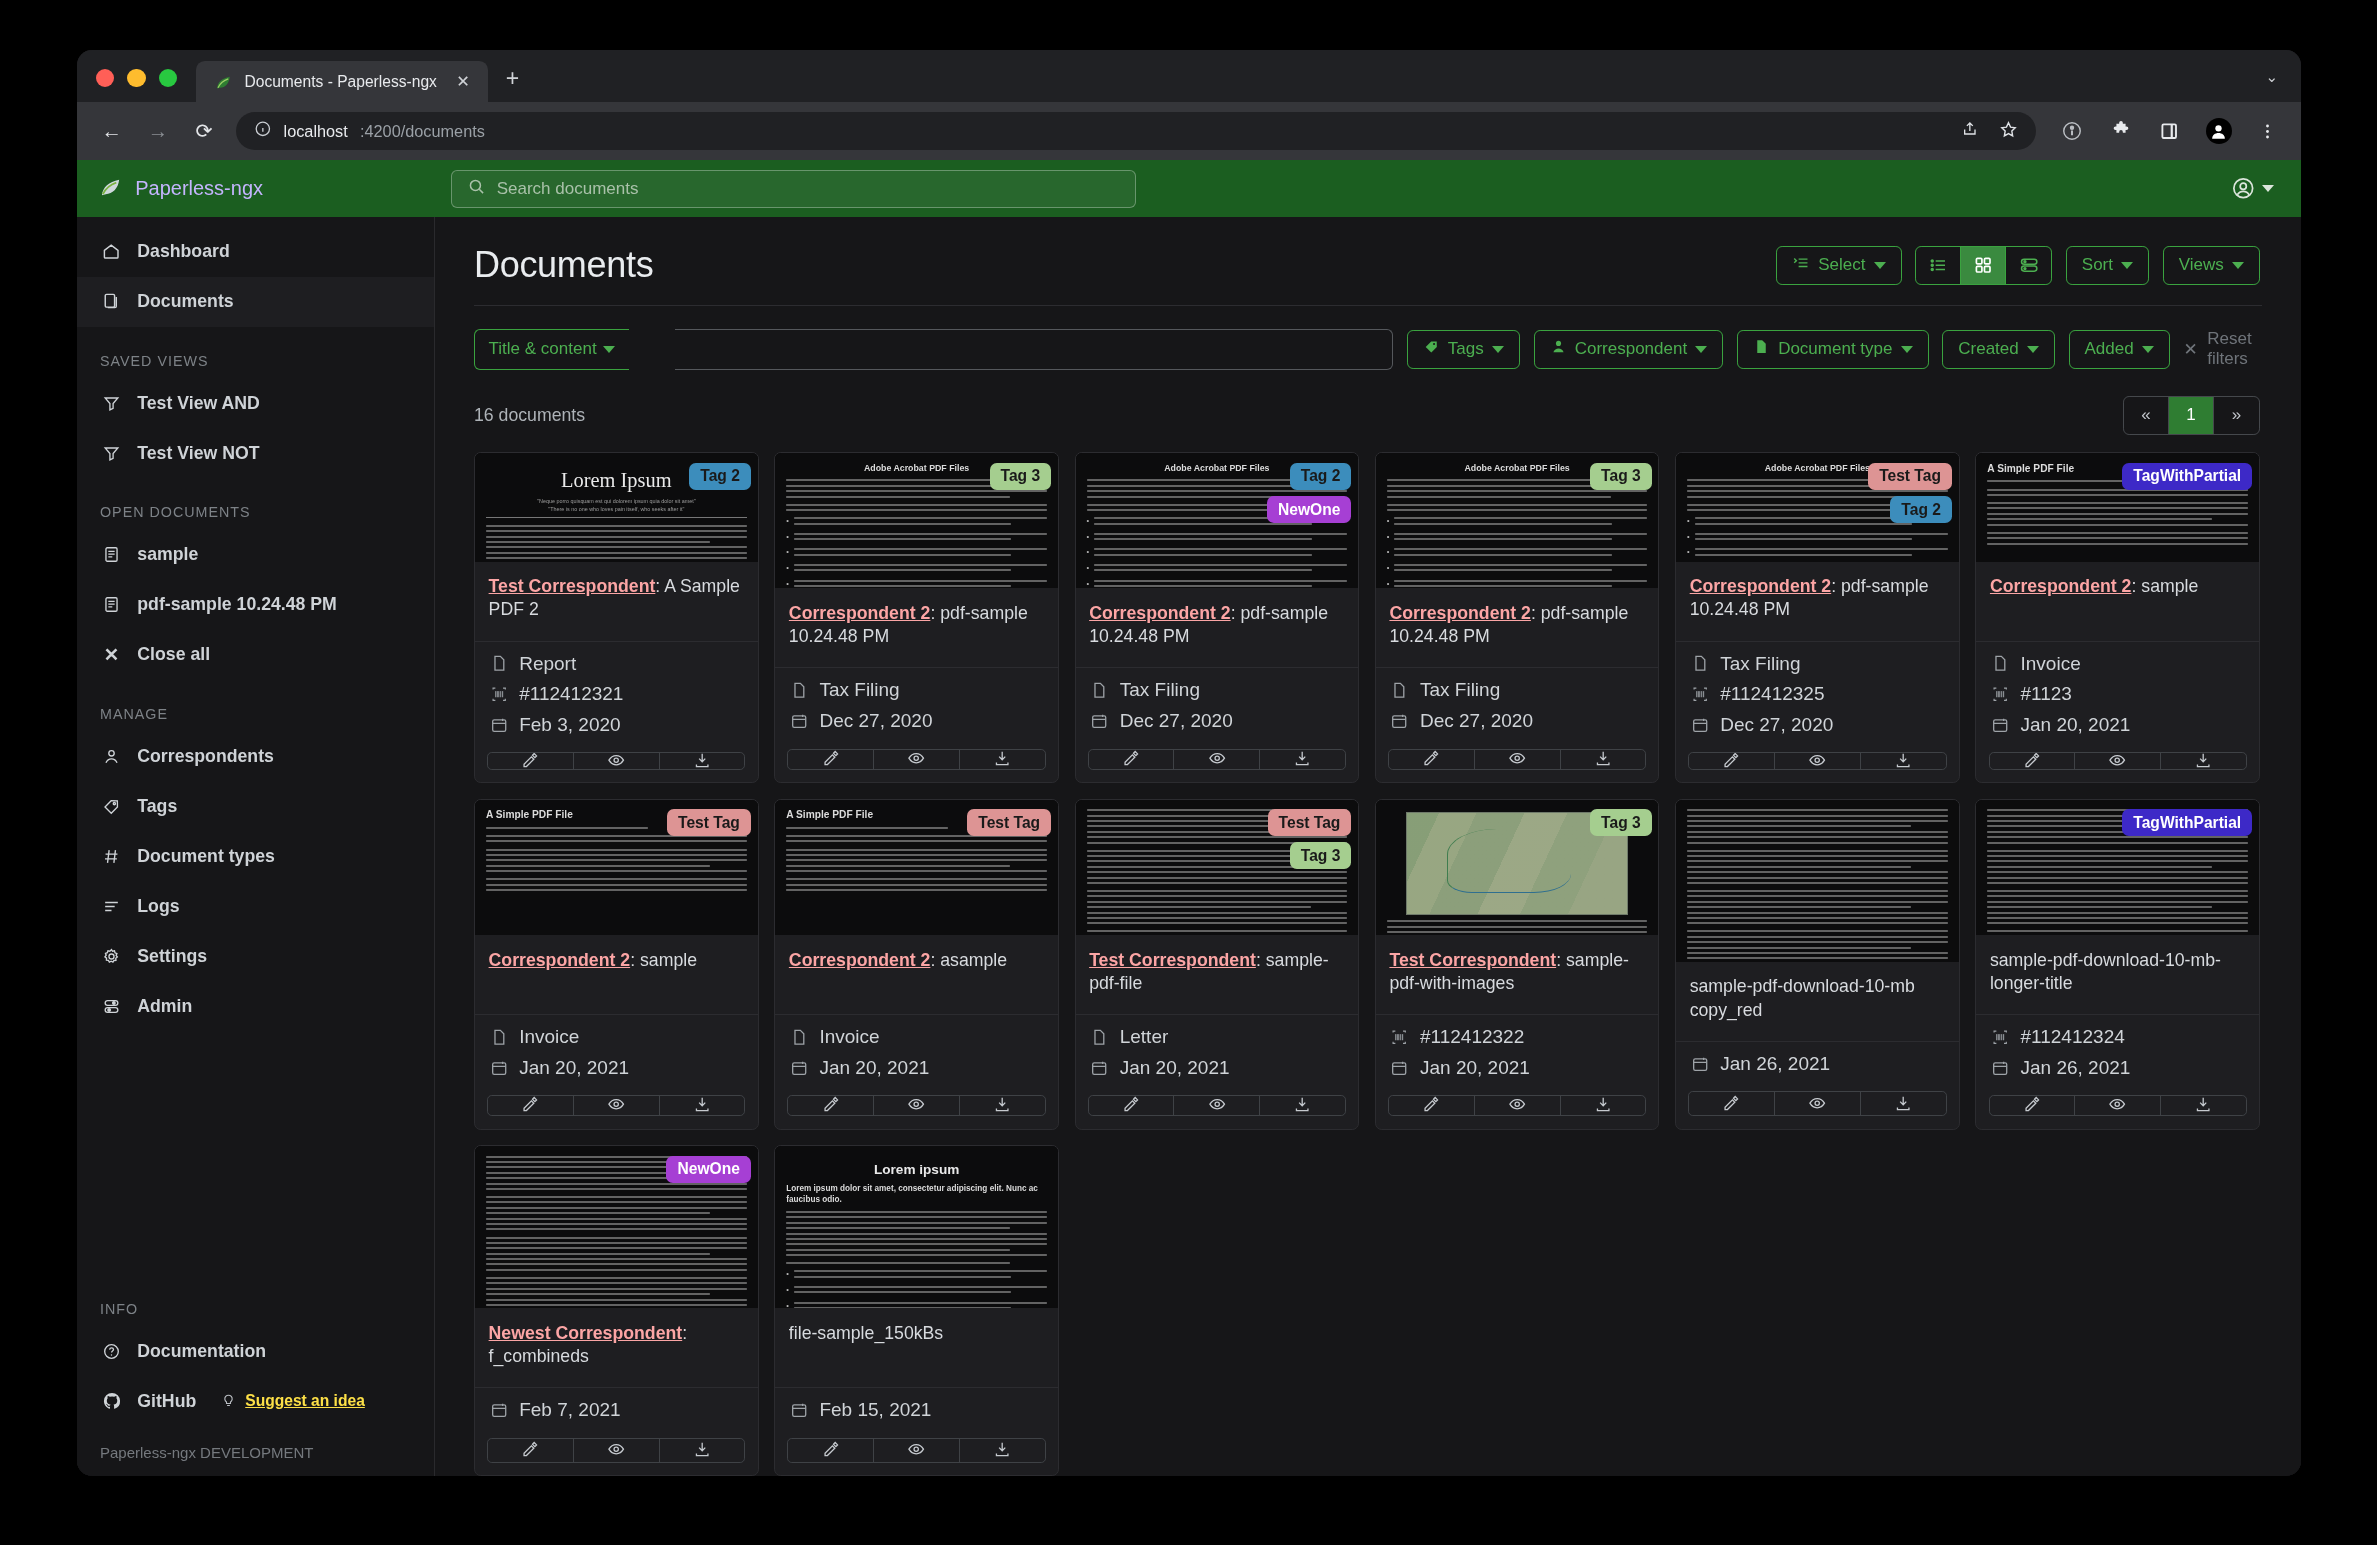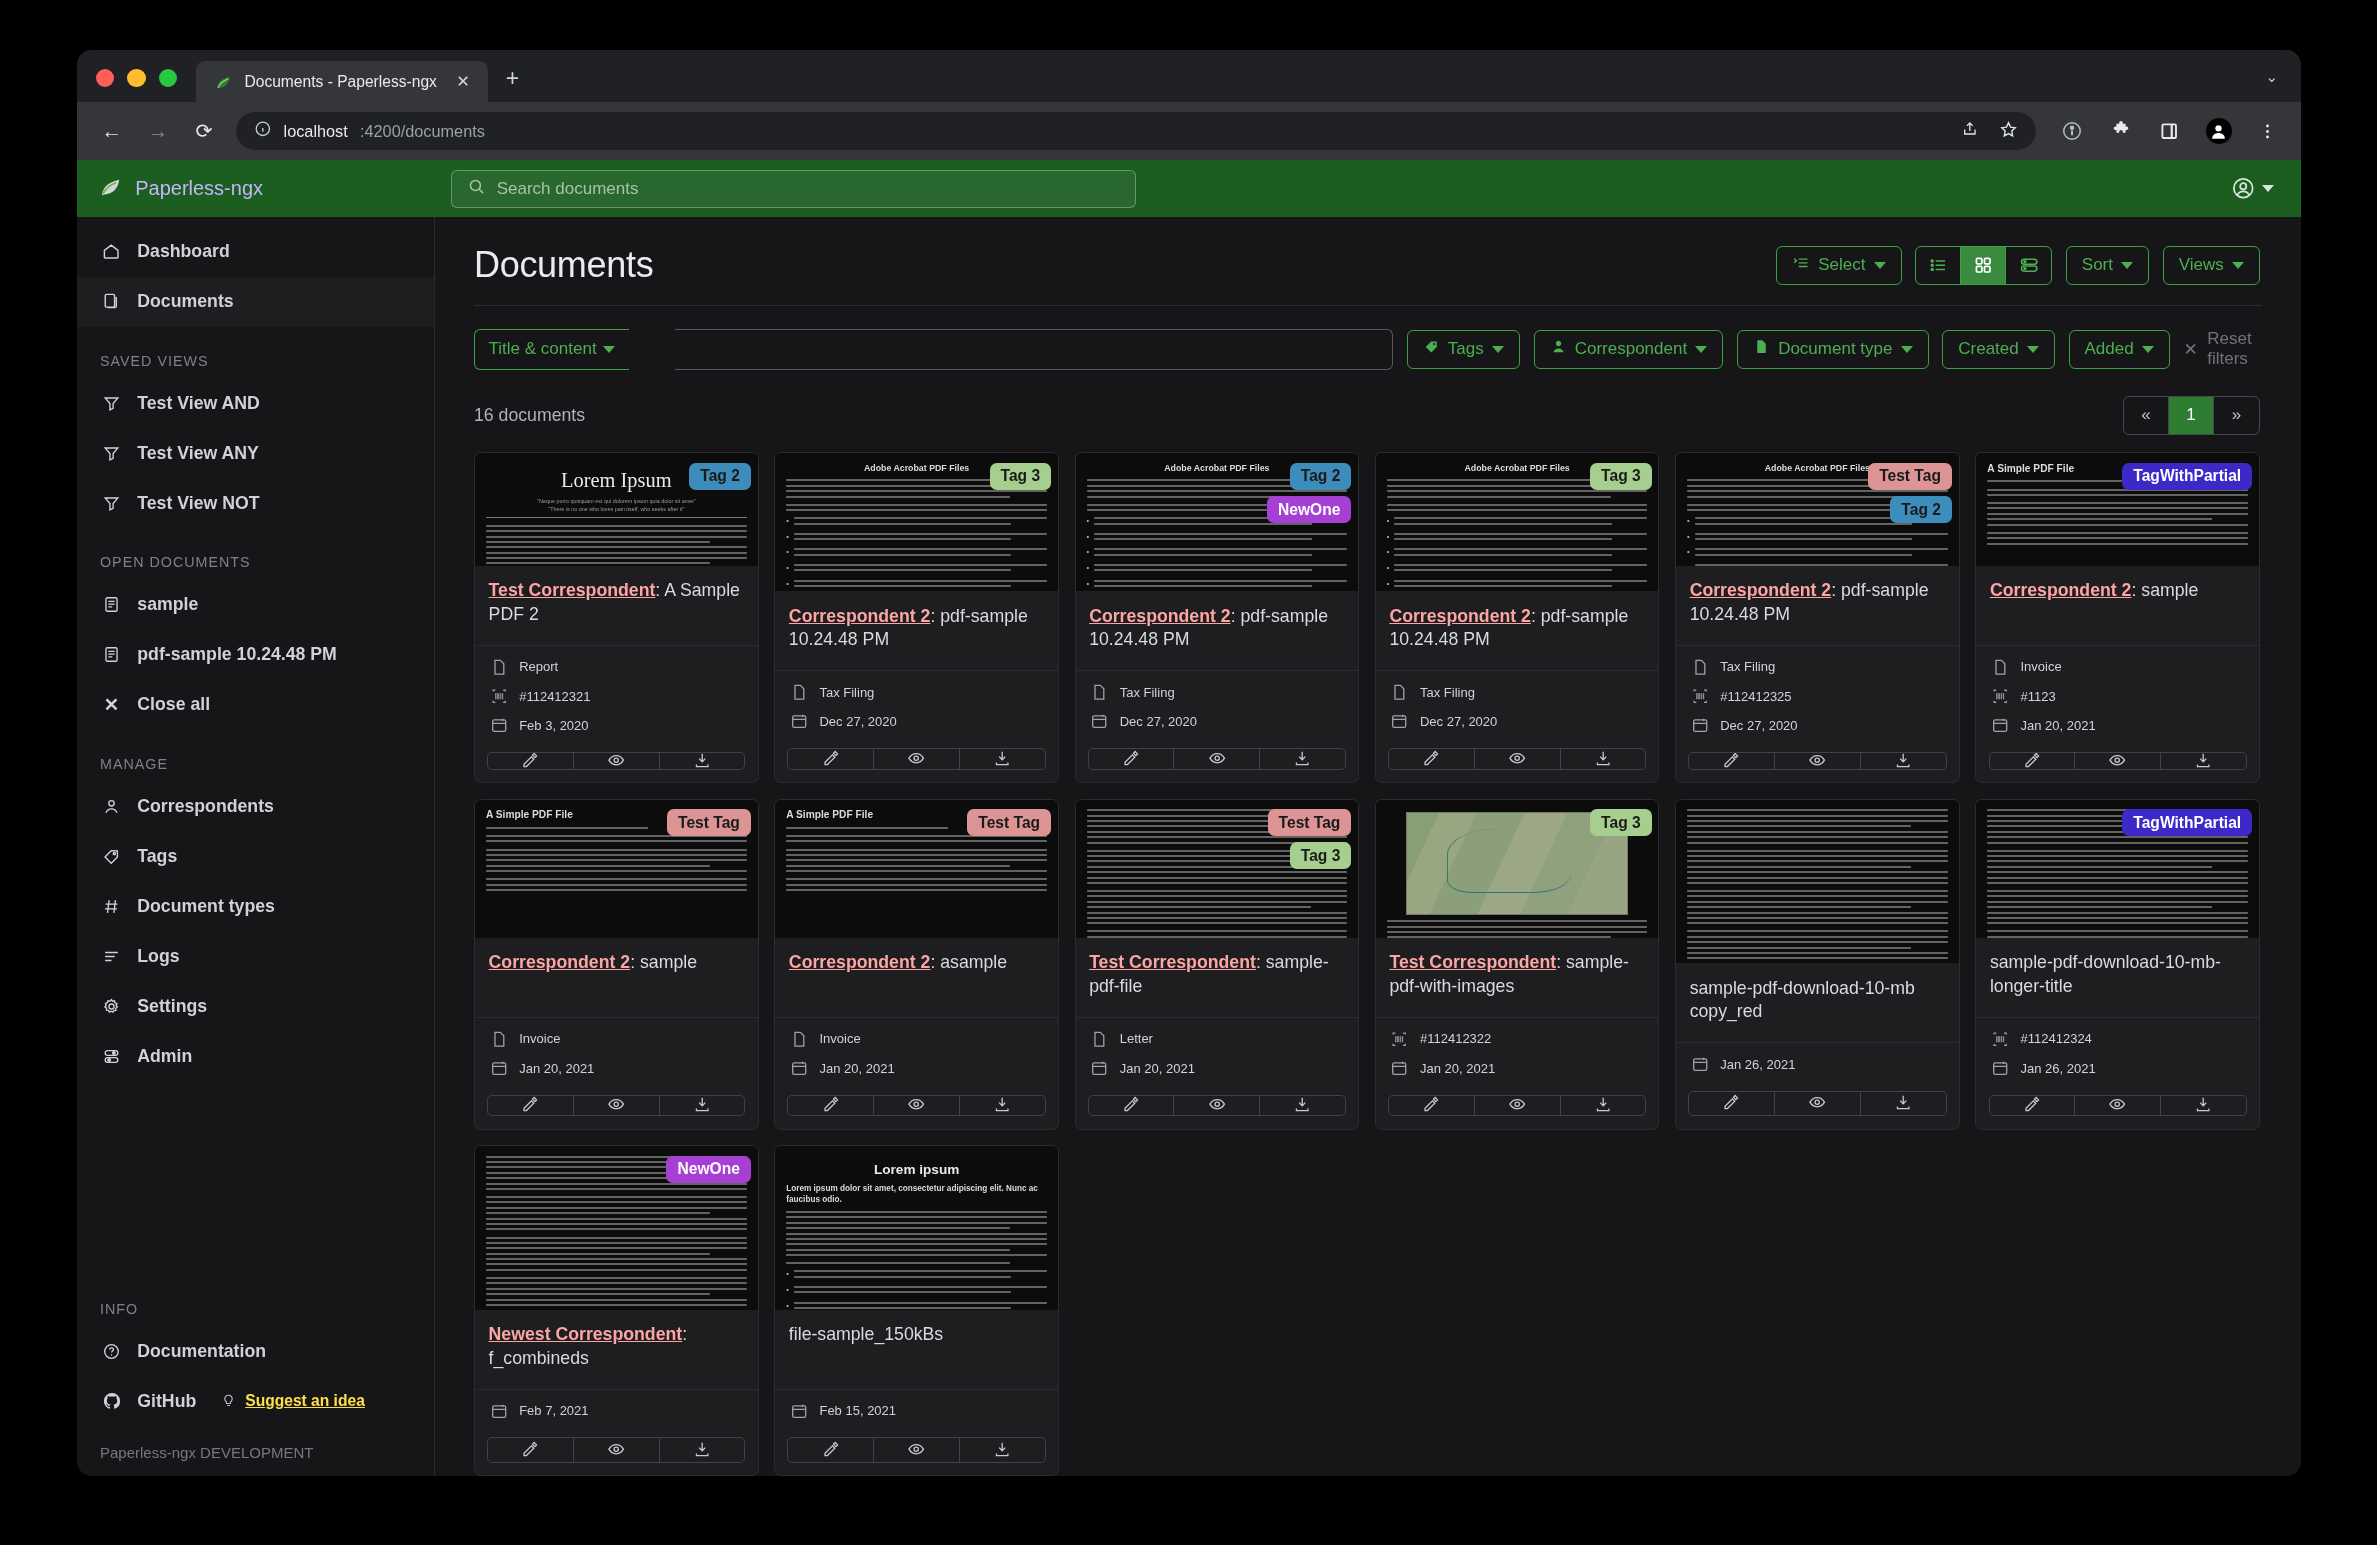--- a/index.html
+++ b/index.html
@@ -136,21 +136,21 @@
   .thumb{position:relative; height:245px; background:#0d0d0e; overflow:hidden;}
   .thumb .page{position:absolute; inset:0; background:#0c0c0d; padding:9.5px 11px;}
   .tags{position:absolute; top:9.5px; right:6.8px; display:flex; flex-direction:column; align-items:flex-end; gap:6.1px; z-index:3;}
   .tag{font-size:15.6px; font-weight:bold; border-radius:6.8px; padding:4.8px 11px; white-space:nowrap; line-height:1.12;}
   .cardtitle{
     padding:13.6px 13.6px 15px 13.6px; color:#d8dbdf; font-size:17.7px; line-height:1.32; min-height:80px;
     border-bottom:0.7px solid #2c2c30;
   }
   .cardtitle a{color:#fca5a5; text-decoration:underline; font-weight:bold;}
   .meta{padding:11px 13.6px 9.5px 13.6px; display:flex; flex-direction:column; gap:8.8px;}
-  .metarow{display:flex;align-items:center;gap:10.2px;color:#d0d4d8;font-size:13px;}
+  .metarow{display:flex;align-items:center;gap:10.2px;color:#d0d4d8;font-size:19px;}
   .metarow .mi{width:20.4px;height:20.4px;flex:0 0 auto;display:flex;align-items:center;justify-content:center;color:#9ea3a8;}
   .cardactions{display:flex; margin:6.8px 12.2px 12.2px 12.2px; border:0.7px solid #3f4246; border-radius:4.8px; overflow:hidden; height:37px;}
   .cardactions .act{flex:1 1 0; display:flex; align-items:center; justify-content:center; color:#c6cacf; border-right:0.7px solid #3f4246; cursor:pointer;}
   .cardactions .act:last-child{border-right:none;}
 
   
   .ft{display:block;background:#9a9a9a;height:2px;margin-bottom:3.4px;border-radius:0.7px;opacity:.62;}
   .ft.s{width:62%;} .ft.m{width:86%;} .ft.l{width:100%;}
   .thead{color:#dcdcdc;font-size:8.8px;font-weight:bold;text-align:center;margin-bottom:6.8px;}
   .thead.left{text-align:left;font-size:10.2px;}
@@ -322,28 +322,20 @@
                 </svg>
           </span>
           <span>Test View AND</span>
         </div>
         <div class="navitem">
           <span class="nic">
             <svg width="19" height="19" viewBox="0 0 24 24" fill="none" stroke="#cfd3d7" stroke-width="1.7">
                   <path d="M4 5h16l-6 7v6l-4 2v-8z"></path>
                 </svg>
           </span>
-          <span>Test View ANY</span>
-        </div>
-        <div class="navitem">
-          <span class="nic">
-            <svg width="19" height="19" viewBox="0 0 24 24" fill="none" stroke="#cfd3d7" stroke-width="1.7">
-                  <path d="M4 5h16l-6 7v6l-4 2v-8z"></path>
-                </svg>
-          </span>
           <span>Test View NOT</span>
         </div>
 
         <div class="sechead">OPEN DOCUMENTS</div>
 
         <div class="navitem">
           <span class="nic">
             <svg width="19" height="19" viewBox="0 0 24 24" fill="none" stroke="#cfd3d7" stroke-width="1.7">
                   <rect x="5" y="3.5" width="14" height="17" rx="1.6"></rect>
                   <path d="M8 8h8M8 11.5h8M8 15h5"></path>

